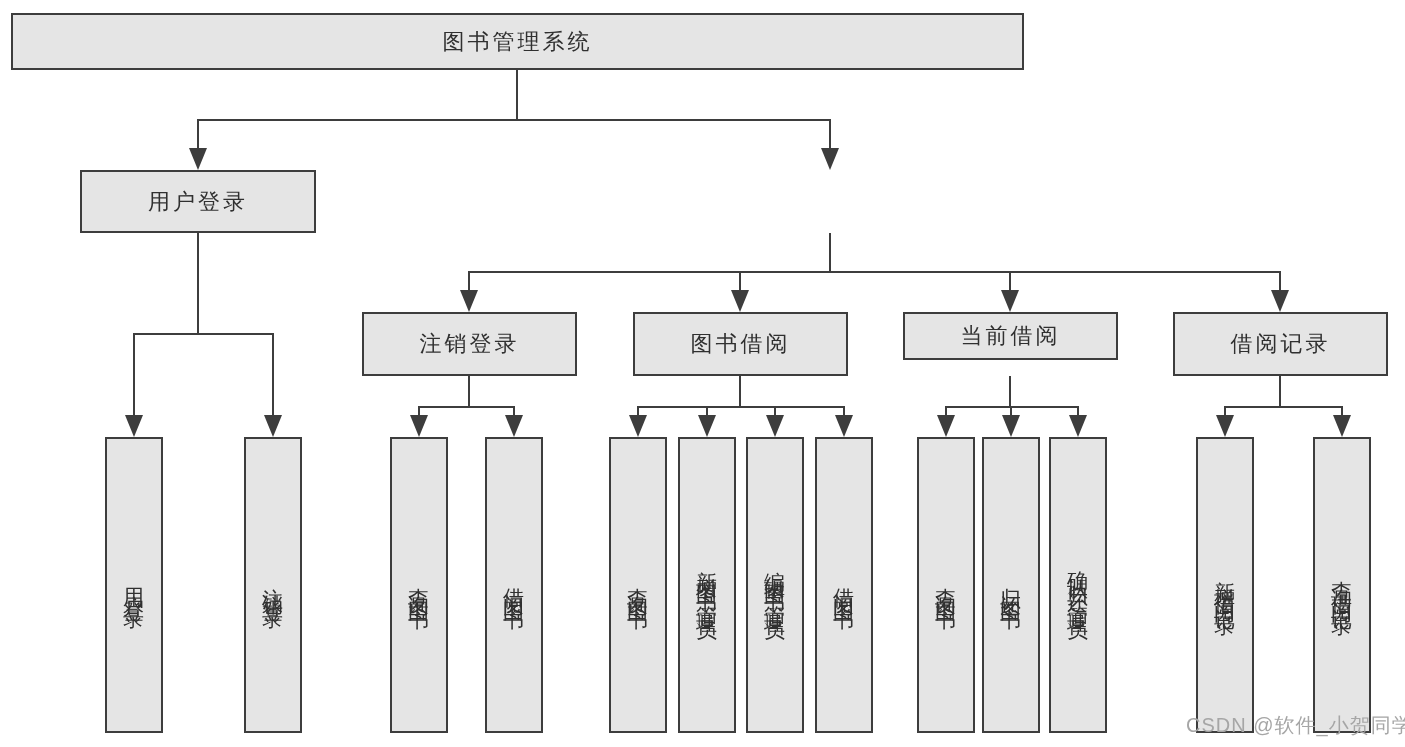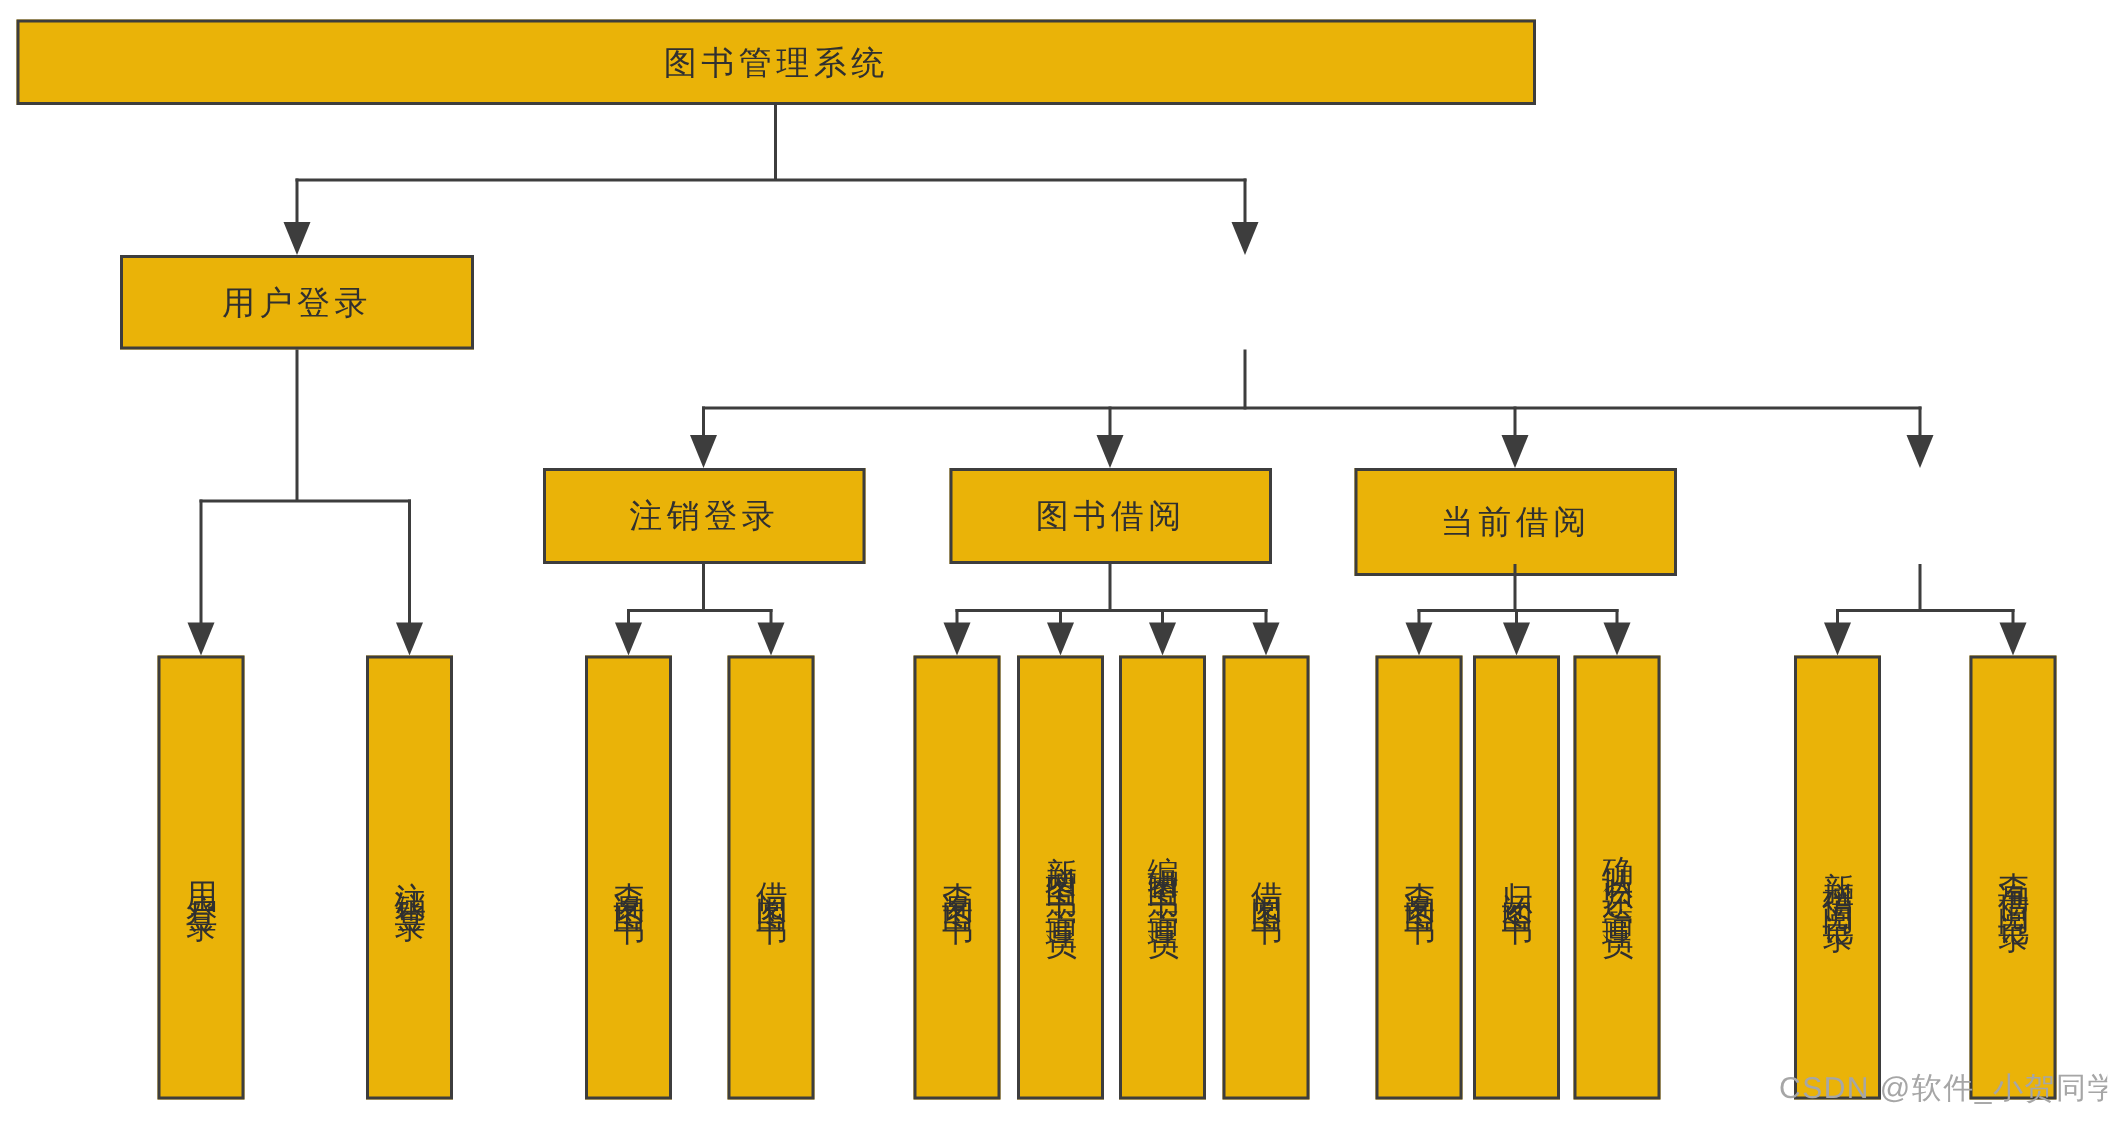--- a/index.html
+++ b/index.html
@@ -7,21 +7,21 @@
     position:relative;
     width:1405px;height:747px;
     background:#ffffff;
     font-family:"Liberation Sans","DejaVu Sans",sans-serif;
     overflow:hidden;
   }
   .box{
     position:absolute;
     box-sizing:border-box;
     border:2px solid #3d3d3d;
-    background:#eab308;
+    background:#e5e5e5;
     display:flex;
     align-items:center;
     justify-content:center;
     color:#303030;
   }
   .hbox{ font-size:22px; letter-spacing:3px; }
   .root{ font-size:22px; }
   .vbox{ width:58px; top:437px; height:296px; }
   .vbox span{
     writing-mode:vertical-rl;
@@ -56,22 +56,23 @@
 
   <div class="box hbox root" style="left:11px;top:13px;width:1013px;height:57px;">图书管理系统</div>
 
   <div class="box hbox" style="left:80px;top:170px;width:236px;height:63px;">用户登录</div>
 
 
   <div class="box hbox" style="left:362px;top:312px;width:215px;height:64px;">注销登录</div>
 
   <div class="box hbox" style="left:633px;top:312px;width:215px;height:64px;">图书借阅</div>
 
-  <div class="box hbox" style="left:903px;top:312px;width:215px;height:72px;">当前借阅</div>
+  <div class="box hbox" style="left:903px;top:312px;width:215px;height:48px;">当前借阅</div>
 
+  <div class="box hbox" style="left:1173px;top:312px;width:215px;height:64px;">借阅记录</div>
 
   <div class="box vbox" style="left:105px;">
     <span>用户登录</span>
   </div>
   <div class="box vbox" style="left:244px;">
     <span>注销登录</span>
   </div>
 
   <div class="box vbox" style="left:390px;">
     <span>查询图书</span>

